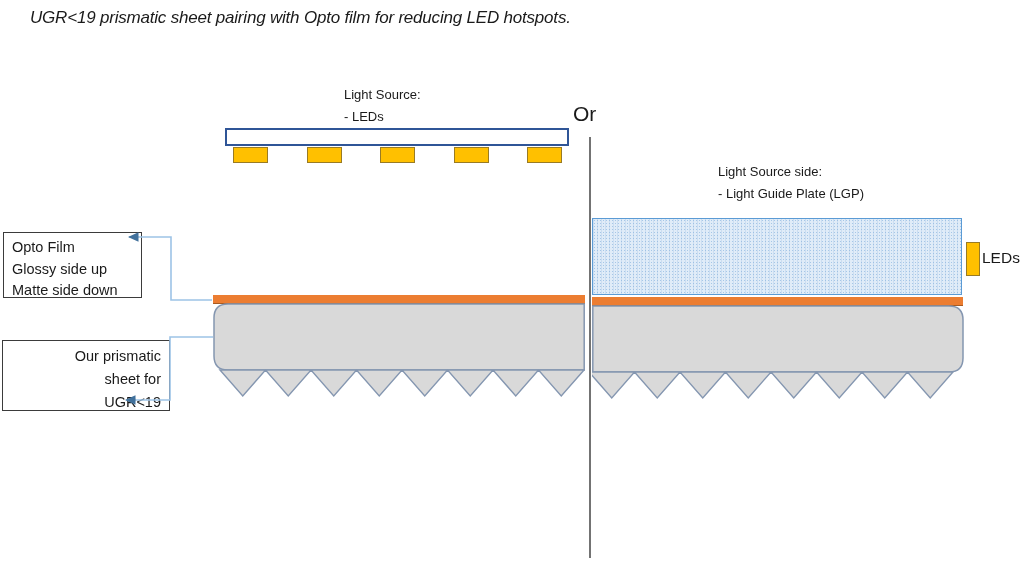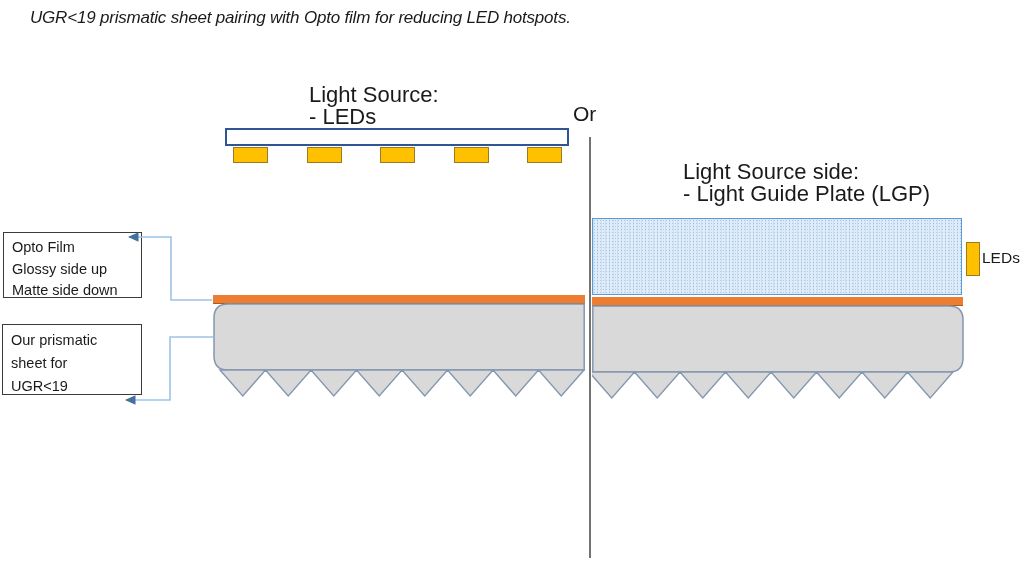--- a/index.html
+++ b/index.html
@@ -21,23 +21,24 @@
   .title {
     left: 30px;
     top: 8px;
     font-size: 17px;
     letter-spacing: -0.2px;
     white-space: nowrap;
     font-style: italic;
   }
 
   .small-label {
-    font-size: 22px;
+    font-size: 13px;
     line-height: 22px;
     white-space: nowrap;
+    margin-left: 35px;
   }
   .ls-left  { left: 309px; top: 84px; }
   .ls-right { left: 683px; top: 161px; }
 
   .or-label {
     left: 573px;
     top: 102px;
     font-size: 21px;
   }
 
@@ -114,21 +115,21 @@
   
   .callout {
     background: #ffffff;
     border: 1.6px solid #3b3b3b;
     padding: 4px 8px;
     font-size: 14.5px;
     box-sizing: border-box;
   }
   .callout div { line-height: 21.5px; white-space: nowrap; }
   .callout-1 { left: 3px; top: 224px; width: 139px; height: 66px; margin-top: 8px; }
-  .callout-2 { left: 2px; top: 324px; width: 140px; height: 71px; }
+  .callout-2 { left: 2px; top: 340px; width: 168px; height: 71px; text-align: right; }
   .callout-2 div { line-height: 23px; }
 
   .overlay {
     left: 0; top: 0;
     width: 1024px; height: 576px;
     pointer-events: none;
   }
 </style>
 </head>
 <body>

